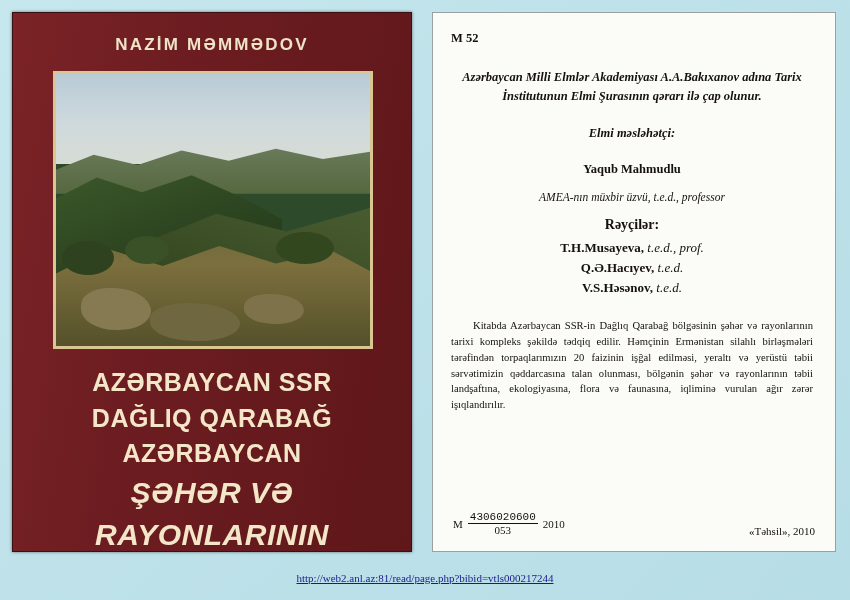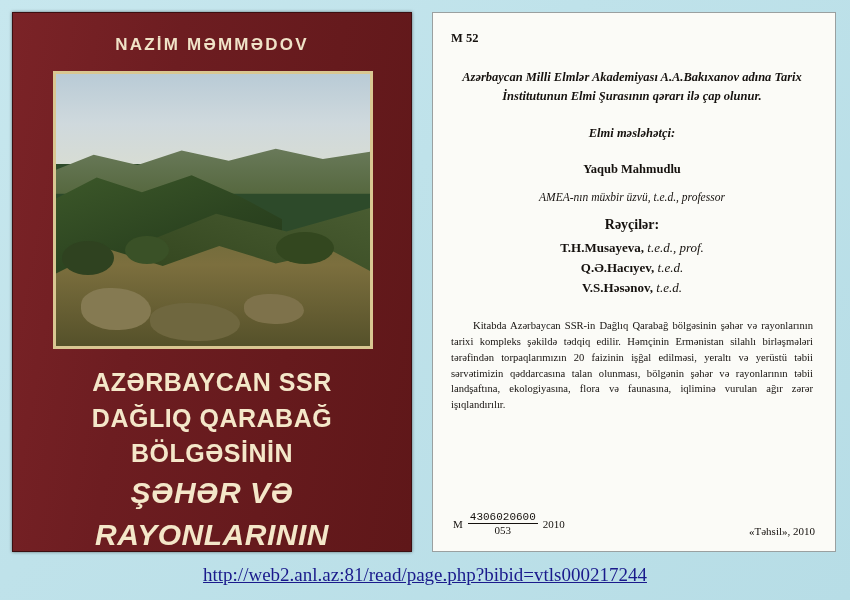--- a/index.html
+++ b/index.html
@@ -213,21 +213,21 @@
   
   .url-bar {
     position: absolute;
     left: 0;
     right: 0;
     bottom: 14px;
     text-align: center;
   }
   .url-link {
     font-family: "Liberation Serif", serif;
-    font-size: 19px;
+    font-size: 11px;
     color: #1a1a8c;
     text-decoration: underline;
     cursor: pointer;
   }
 </style>
 </head>
 <body>
 
 <div class="slide">
 
@@ -245,21 +245,21 @@
       <div class="rock r1"></div>
       <div class="rock r2"></div>
       <div class="rock r3"></div>
       <div class="bush b1"></div>
       <div class="bush b2"></div>
       <div class="bush b3"></div>
     </div>
 
     <div class="cover-title">
       <span class="l1">AZƏRBAYCAN SSR</span>
-      <span class="l2">DAĞLIQ QARABAĞ BÖLGƏSİNİN</span>
+      <span class="l2">DAĞLIQ QARABAĞ AZƏRBAYCAN</span>
       <span class="l3">ŞƏHƏR VƏ RAYONLARININ</span>
       <span class="l4">ŞƏHƏR</span>
     </div>
   </div>
 
   <div class="page">
 
     <div class="callnum">M 52</div>
 
     <div class="acad">Azərbaycan Milli Elmlər Akademiyası A.A.Bakıxanov adına Tarix İnstitutunun Elmi Şurasının qərarı ilə çap olunur.</div>

